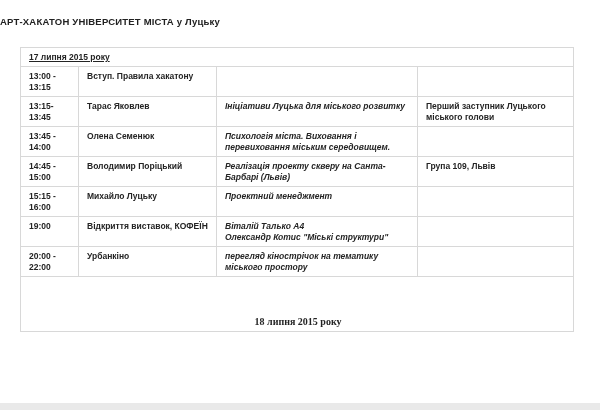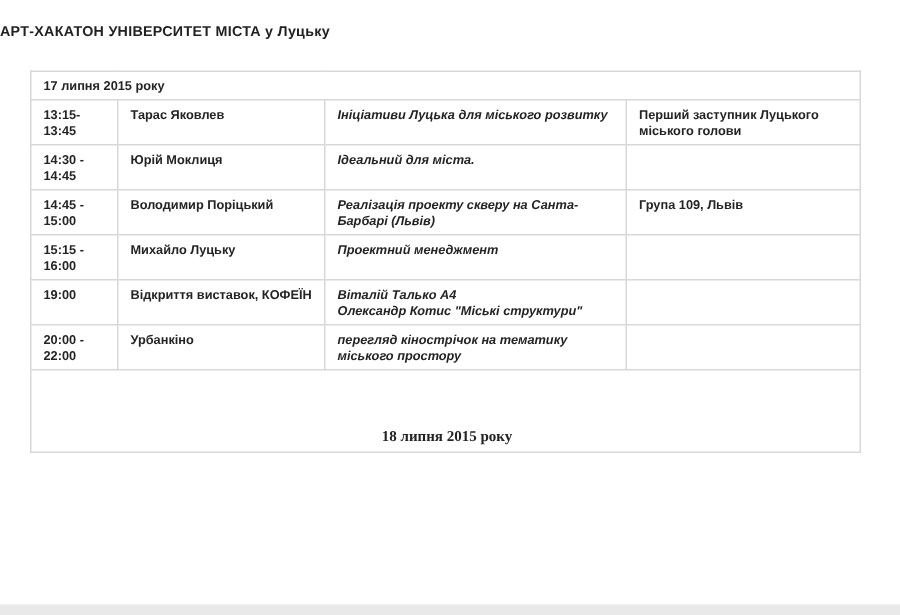--- a/index.html
+++ b/index.html
@@ -37,20 +37,21 @@
     color: #242424;
     line-height: 11px;
     padding: 4px 6px 3px 8px;
     vertical-align: top;
     text-align: left;
     overflow: hidden;
   }
   th.day-header {
     text-align: center;
     padding: 4px 4px 4px 4px;
+    text-decoration: underline;
   }
   td.topic-cell {
     white-space: pre-line;
     font-style: italic;
   }
   tr.final-row td {
     height: 46px;
     vertical-align: bottom;
     text-align: center;
     font-family: "Liberation Serif", serif;
@@ -78,29 +79,35 @@
     <col style="width:201px">
     <col style="width:156px">
   </colgroup>
   <tbody>
     <tr>
       <th class="day-header" colspan="4">17 липня 2015 року</th>
     </tr>
   </tbody>
   <tbody id="schedule-rows">
       <tr>
+    <td>13:00 - 13:15</td>
+    <td>Вступ. Правила хакатону</td>
+    <td class="topic-cell"></td>
+    <td></td>
+  </tr>
+      <tr>
     <td>13:15- 13:45</td>
     <td>Тарас Яковлев</td>
     <td class="topic-cell">Ініціативи Луцька для міського розвитку</td>
     <td>Перший заступник Луцького міського голови</td>
   </tr>
       <tr>
-    <td>14:30 - 14:45</td>
-    <td>Юрій Моклиця</td>
-    <td class="topic-cell">Ідеальний для міста.</td>
+    <td>13:45 - 14:00</td>
+    <td>Олена Семенюк</td>
+    <td class="topic-cell">Психологія міста. Виховання і перевиховання міським середовищем.</td>
     <td></td>
   </tr>
       <tr>
     <td>14:45 - 15:00</td>
     <td>Володимир Поріцький</td>
     <td class="topic-cell">Реалізація проекту скверу на Санта-Барбарі (Львів)</td>
     <td>Група 109, Львів</td>
   </tr>
       <tr>
     <td>15:15 - 16:00</td>

